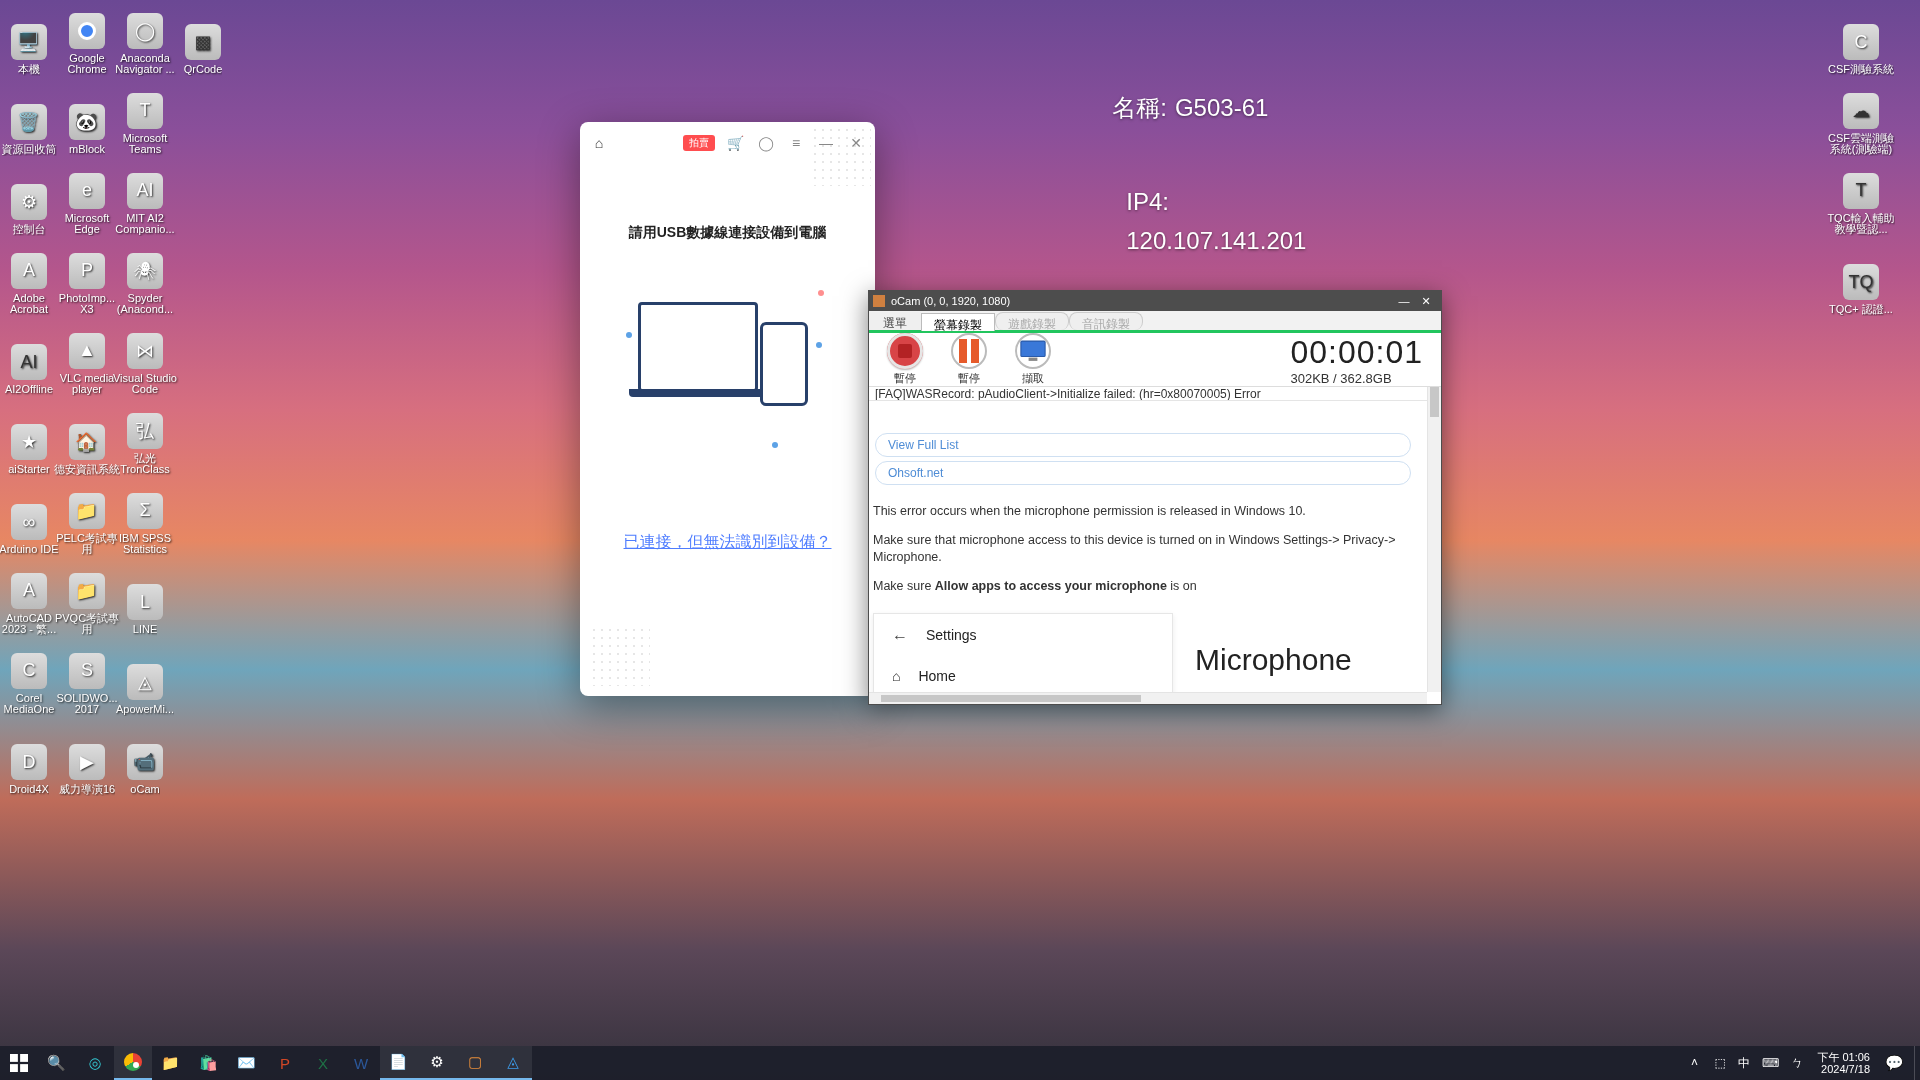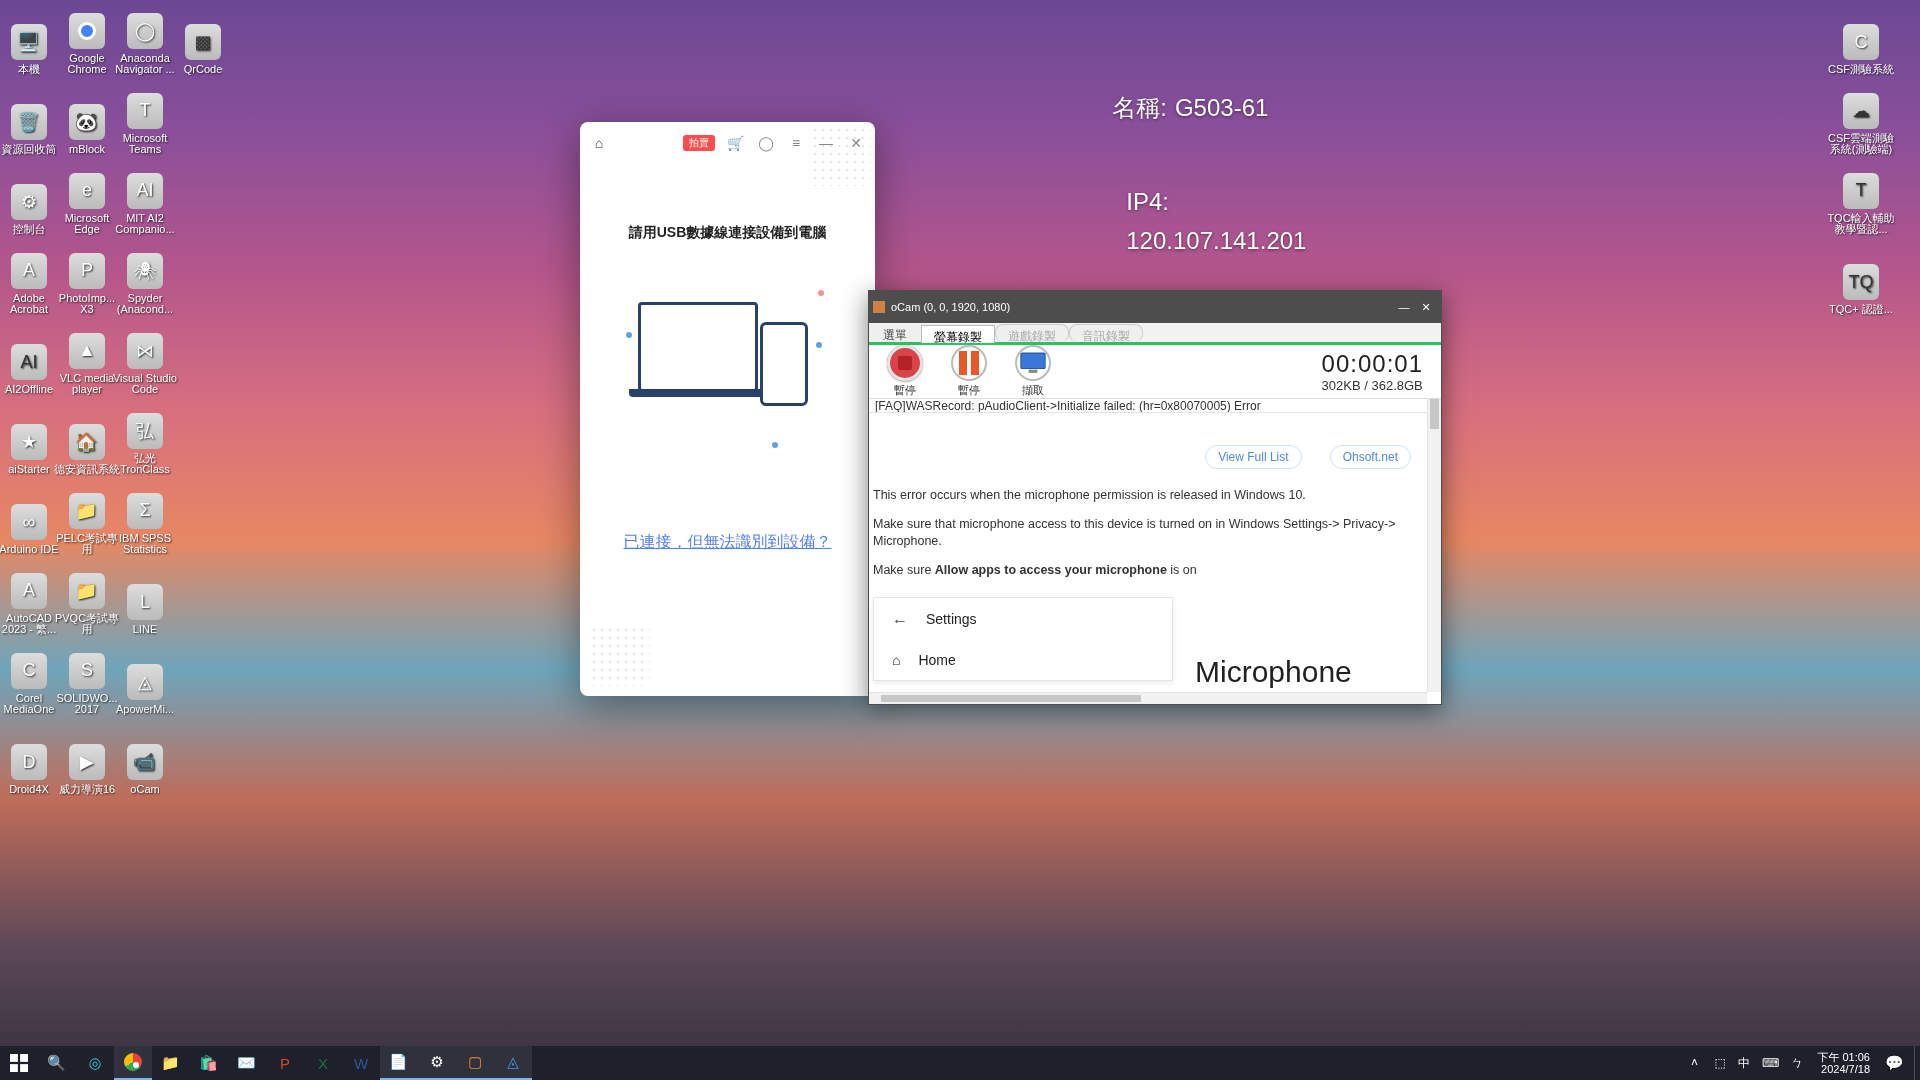--- a/index.html
+++ b/index.html
@@ -87,53 +87,53 @@
   
   .ocam {
     position: absolute; left: 868px; top: 290px;
     width: 574px; height: 415px;
     background: #fff;
     border: 1px solid #4d4d4d;
     box-shadow: 0 6px 24px rgba(0,0,0,.5);
     display:flex; flex-direction:column;
   }
   .ocam .ttl {
-    height: 32px; background: #4d4d4d; color:#fff;
+    height: 20px; background: #4d4d4d; color:#fff;
     display:flex; align-items:center; justify-content:space-between;
     font-size:11px; padding:0 4px;
   }
   .ocam .ttl .wbtns { display:flex; gap:0; }
   .ocam .ttl .wbtn { width:22px; height:18px; display:flex; align-items:center; justify-content:center; color:#fff; font-size:11px; }
   .ocam .tabs { height:22px; background:#f2f2f2; border-bottom:3px solid #22c55e; display:flex; }
   .ocam .tab { padding:3px 12px 0; font-size:12px; color:#666; border:1px solid #ccc; border-bottom:none; margin-top:1px; background:#efefef; }
   .ocam .tab.first { border:none; padding:3px 14px 0; color:#444; }
   .ocam .tab.active { background:#fff; color:#000; border-color:#bbb; position:relative; top:1px; }
   .ocam .tab.dim { color:#aaa;border-radius:8px; }
   .ocam .toolbar { height:54px; display:flex; align-items:center; gap:28px; padding:0 18px; border-bottom:1px solid #ddd;}
   .tbtn { display:flex; flex-direction:column; align-items:center; gap:2px; font-size:11px; color:#333; }
   .tbtn .ico { width:36px; height:36px; border-radius:50%; display:flex; align-items:center; justify-content:center; font-size:18px;}
   .tbtn.stop .ico { background: radial-gradient(#fff 25%, #d84447 26%); box-shadow: inset 0 0 0 3px #e6e6e6, 0 1px 2px rgba(0,0,0,.3);}
   .tbtn.stop .ico:before { content:''; width:14px; height:14px; background:#b32224; border-radius:2px;}
   .tbtn.pause .ico { border:2px solid #bbb; }
   .tbtn.pause .ico:before, .tbtn.pause .ico:after { content:''; width:8px; height:24px; background:#e65a2a; margin:0 2px;}
   .tbtn.capture .ico { border:2px solid #bbb; }
   .tbtn.capture .ico svg { width:28px; height:22px; }
   .timer { margin-left:auto; display:flex; flex-direction:column; align-items:flex-start;}
-  .timer .t { font-size:24px; letter-spacing:1px; color:#222;}
+  .timer .t { font-size:32px; letter-spacing:1px; color:#222;}
   .timer .s { font-size:13px; color:#333;}
   .ocam .content {
     flex:1; position:relative; overflow:hidden;
     padding:0 8px 0 0;
   }
   .ocam .scroll { position:absolute; right:0; top:0; bottom:12px; width:14px; background:#f1f1f1; border-left:1px solid #e4e4e4;}
   .ocam .scroll .thumb { position:absolute; left:2px; right:2px; top:0; height:30px; background:#c7c7c7;}
   .ocam .hscroll { position:absolute; left:0; right:14px; bottom:0; height:12px; background:#f1f1f1; border-top:1px solid #e4e4e4;}
   .ocam .hscroll .thumb { position:absolute; top:2px; bottom:2px; left:12px; width:260px; background:#c7c7c7;}
   .ocam .logtop { padding:0 6px; font-size:12px; color:#333; height:14px; overflow:hidden; border-bottom:1px solid #e5e5e5;}
-  .ocam .pillrow { display:flex; justify-content:flex-end; gap:28px; padding:32px 22px 6px 6px;}
+  .ocam .pillrow { display:flex; justify-content:flex-end; gap:4px; padding:32px 22px 6px 6px;flex-direction:column;}
   .pill { border:1px solid #cfe0f2; color:#4f8dd6; font-size:12px; padding:4px 12px; border-radius:14px; background:#fff;}
   .ocam .para { font-size:12.5px; color:#333; padding:12px 20px 0 4px; line-height:1.35;}
   .ocam .para b { font-weight:700; }
 
   .settings-card {
     margin:18px 6px 0 4px; width:300px;
     background:#fff; border:1px solid #e6e6e6;
     box-shadow:0 2px 6px rgba(0,0,0,.08);
   }
   .settings-card .row { display:flex; align-items:center; gap:18px; padding:12px 18px; font-size:14px; color:#222;}

